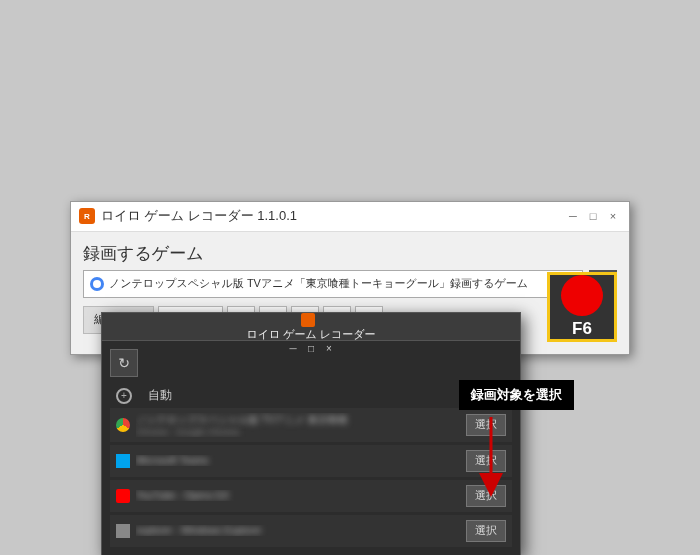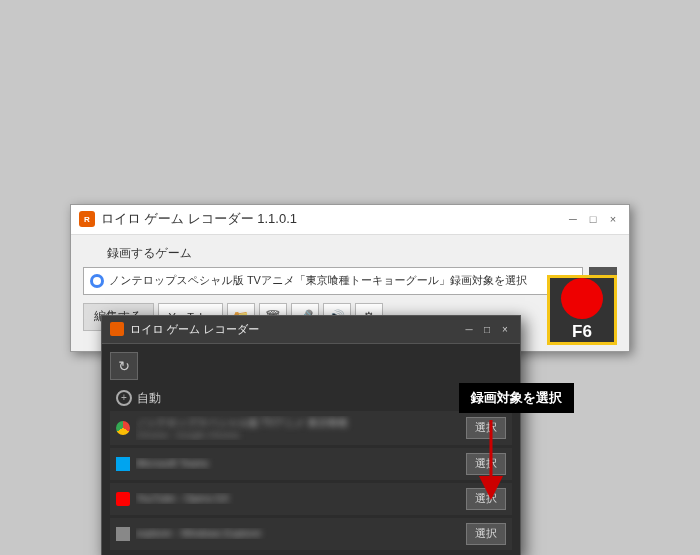--- a/index.html
+++ b/index.html
@@ -68,24 +68,23 @@
       border: none;
       background: transparent;
     }
 
     .content-area {
       padding: 10px 12px;
       position: relative;
     }
 
     .section-label {
-      font-size: 12px;
+      font-size: 17px;
       color: #333;
       margin-bottom: 5px;
-      margin-left: 24px;
     }
 
     .game-select-row {
       display: flex;
       align-items: center;
       gap: 6px;
       margin-bottom: 8px;
     }
 
     .game-input-field {
@@ -230,20 +229,21 @@
       z-index: 10;
     }
 
     .inner-title-bar {
       background: #3c3c3c;
       height: 28px;
       display: flex;
       align-items: center;
       padding: 0 8px;
       border-bottom: 1px solid #555;
+      flex-direction: column;
     }
 
     .inner-title-icon {
       width: 14px;
       height: 14px;
       background: #e85d00;
       border-radius: 2px;
       margin-right: 6px;
       flex-shrink: 0;
     }
@@ -285,23 +285,23 @@
       cursor: pointer;
       display: flex;
       align-items: center;
       justify-content: center;
       font-size: 14px;
       margin-bottom: 6px;
     }
 
     .auto-row {
       display: flex;
-      align-items: center;
+      align-items: flex-end;
       padding: 4px 6px;
-      gap: 5px;
+      gap: 16px;
     }
 
     .auto-icon {
       width: 16px;
       height: 16px;
       border: 2px solid #aaa;
       border-radius: 50%;
       display: flex;
       align-items: center;
       justify-content: center;
@@ -440,21 +440,21 @@
     </div>
   </div>
 
   <div class="content-area">
 
     <div class="section-label">録画するゲーム</div>
 
     <div class="game-select-row">
       <div class="game-input-field">
         <div class="game-input-icon"></div>
-        <span class="game-input-text">ノンテロップスペシャル版  TVアニメ「東京喰種トーキョーグール」録画対象を選択</span>
+        <span class="game-input-text">ノンテロップスペシャル版  TVアニメ「東京喰種トーキョーグール」録画するゲーム</span>
       </div>
       <button class="more-btn">...</button>
     </div>
 
     <div class="toolbar-row">
       <button class="edit-btn">編集する</button>
       <button class="youtube-btn">YouTube</button>
       <button class="toolbar-icon-btn">
         <span>📁</span>
       </button>

